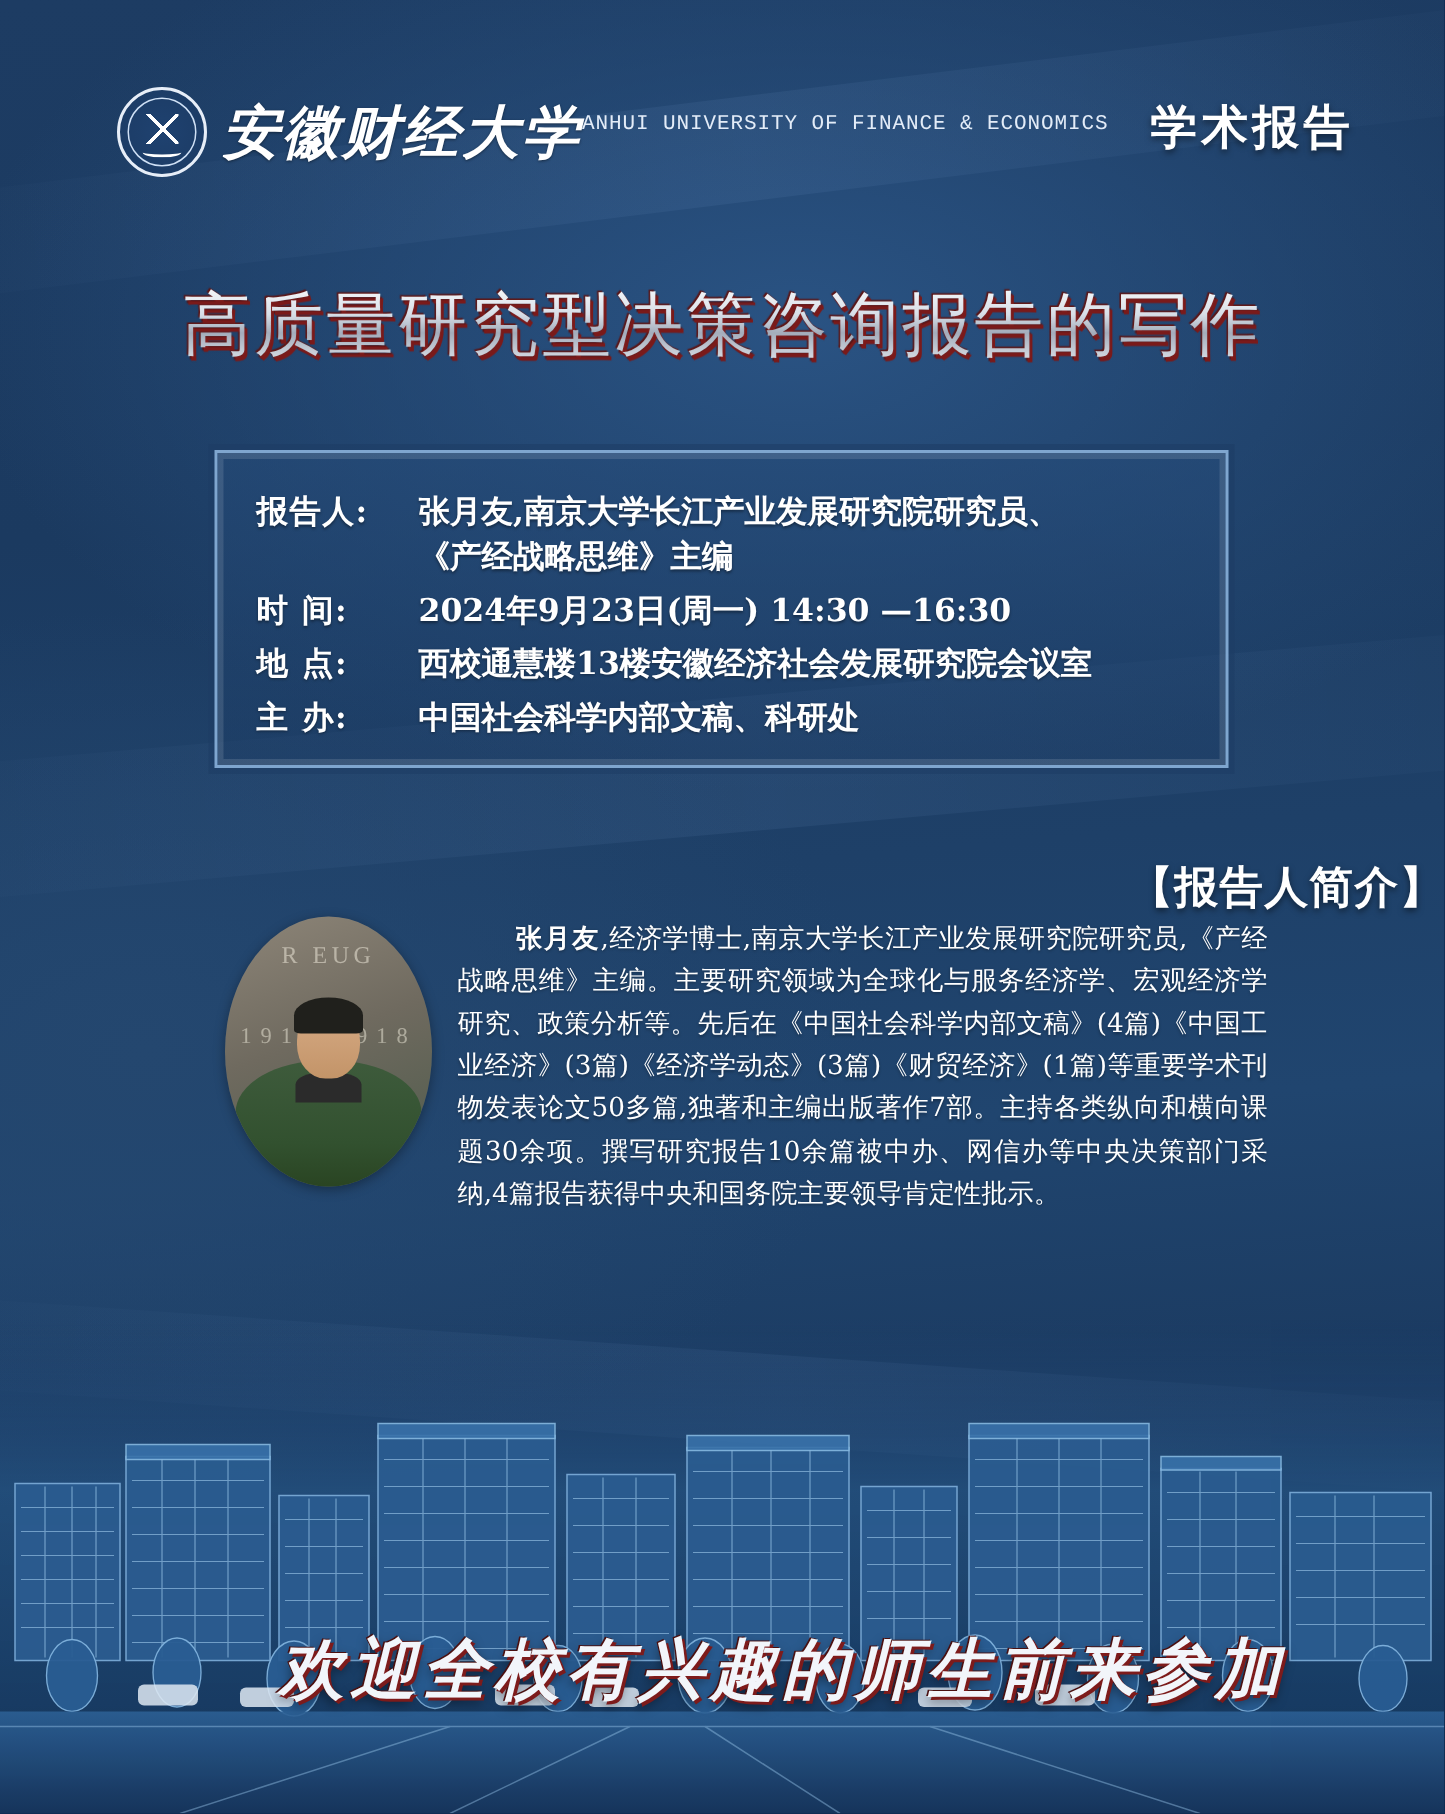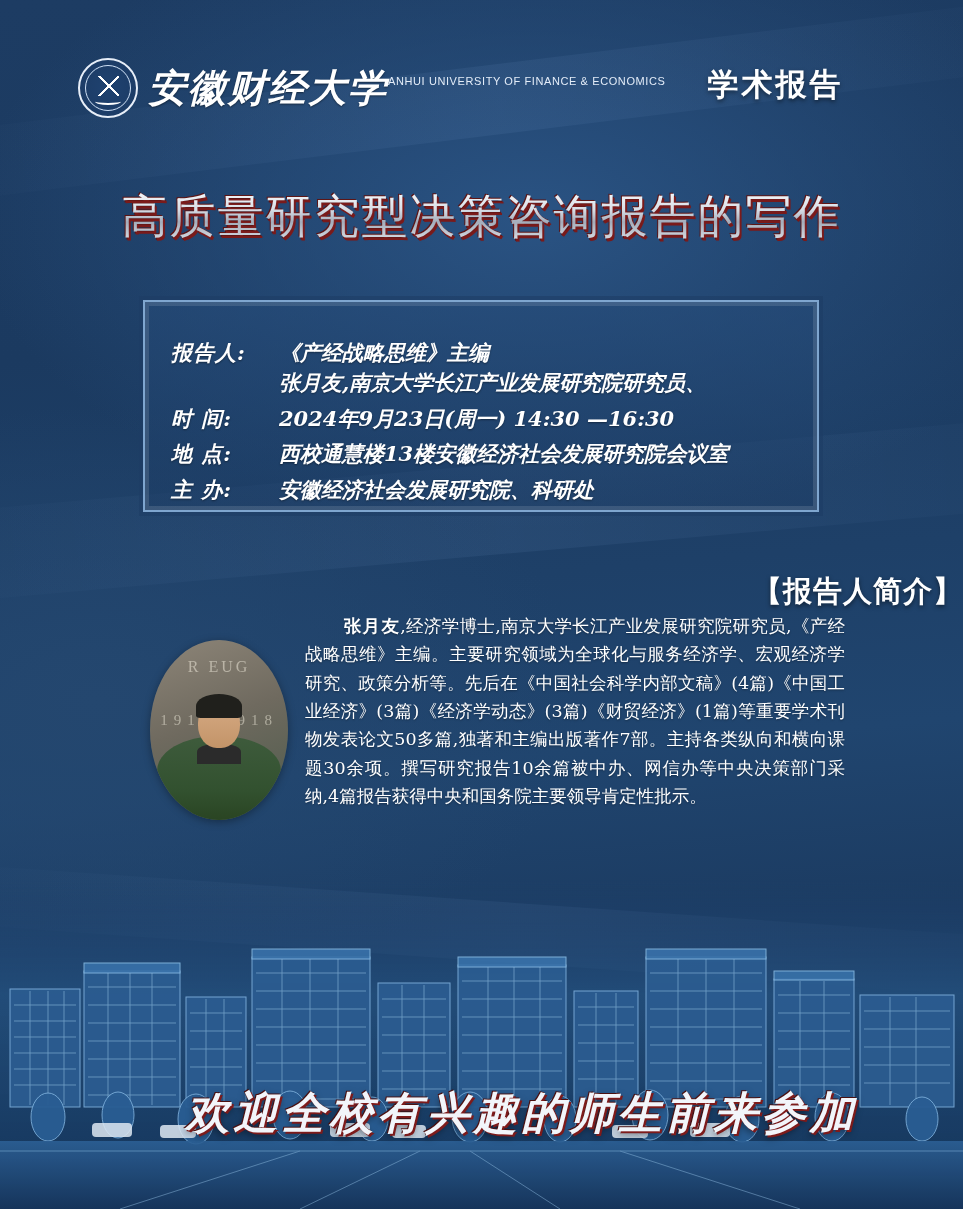--- a/index.html
+++ b/index.html
@@ -89,33 +89,33 @@
     font-family: "DejaVu Serif", serif;
     font-weight: bold;
     font-style: italic;
     font-size: 38px;
     color: #ffffff;
     letter-spacing: 2px;
     text-shadow: 0 1px 2px rgba(0,0,0,0.45);
   }
   .logo-en {
     margin-top: 7px;
-    font-size: 11px;
+    font-size: 14px;
     letter-spacing: 0.6px;
     color: #e3ecf8;
-    font-family: Liberation Sans, sans-serif;
+    font-family: Liberation Mono, monospace;
   }
   .header-label {
     font-family: "DejaVu Serif", serif;
     font-weight: bold;
     font-size: 31px;
     color: #ffffff;
     letter-spacing: 3px;
     text-shadow: 0 2px 4px rgba(0,0,0,0.5);
-    margin-left: 14px;
+    margin-left: 0;
     margin-bottom: 6px;
   }
 
   
   .main-title {
     position: absolute;
     top: 186px;
     left: 0;
     width: 100%;
     text-align: center;
@@ -136,22 +136,21 @@
   .info-box {
     position: absolute;
     left: 143px;
     top: 300px;
     width: 676px;
     height: 212px;
     border: 2px solid #7fa6cf;
     box-shadow: 0 0 0 4px rgba(30,60,100,0.55), inset 0 0 0 4px rgba(255,255,255,0.12);
     background: linear-gradient(180deg, rgba(38,76,122,0.55) 0%, rgba(28,60,100,0.5) 100%);
     box-sizing: border-box;
-    padding: 36px 26px 0 26px;
-    font-style: italic;
+    padding: 24px 26px 0 26px;
   }
   .info-row {
     display: flex;
     align-items: flex-start;
     margin-bottom: 5px;
     font-family: "DejaVu Serif", serif;
     color: #ffffff;
     font-size: 21px;
     line-height: 1.45;
   }
@@ -188,21 +187,21 @@
     font-family: "DejaVu Serif", serif;
     font-weight: bold;
     font-size: 29px;
     color: #ffffff;
     letter-spacing: 1px;
     text-shadow: 0 2px 4px rgba(0,0,0,0.5);
   }
   .bio-photo {
     position: absolute;
     left: 150px;
-    top: 640px;
+    top: 611px;
     width: 138px;
     height: 180px;
     border-radius: 50%;
     overflow: hidden;
     background: linear-gradient(160deg, #8d8578 0%, #6f6a5f 45%, #4c5a4a 100%);
     box-shadow: 0 2px 8px rgba(0,0,0,0.35);
   }
   .bio-photo .wall-text {
     position: absolute;
     top: 18px;
@@ -335,35 +334,35 @@
     </div>
     <div class="header-label">学术报告</div>
   </div>
 
   <div class="main-title">高质量研究型决策咨询报告的写作</div>
 
   <div class="info-box">
     <div class="info-row">
       <span class="info-key">报告人:</span>
       <span class="speaker-block">
+        <span class="info-val">张月友,南京大学长江产业发展研究院研究员、</span>
         <span class="info-val second-line">《产经战略思维》主编</span>
-        <span class="info-val">张月友,南京大学长江产业发展研究院研究员、</span>
       </span>
     </div>
     <div class="info-row">
       <span class="info-key wide-space">时  间:</span>
       <span class="info-val">2024年9月23日(周一) 14:30 —16:30</span>
     </div>
     <div class="info-row">
       <span class="info-key wide-space">地  点:</span>
       <span class="info-val">西校通慧楼13楼安徽经济社会发展研究院会议室</span>
     </div>
     <div class="info-row">
       <span class="info-key wide-space">主  办:</span>
-      <span class="info-val">安徽经济社会发展研究院、科研处</span>
+      <span class="info-val">中国社会科学内部文稿、科研处</span>
     </div>
   </div>
 
   <div class="bio-heading">【报告人简介】</div>
 
   <div class="bio-photo">
     <div class="wall-text">R EUG</div>
     <div class="wall-years">1915 1918</div>
     <div class="body"></div>
     <div class="collar"></div>

